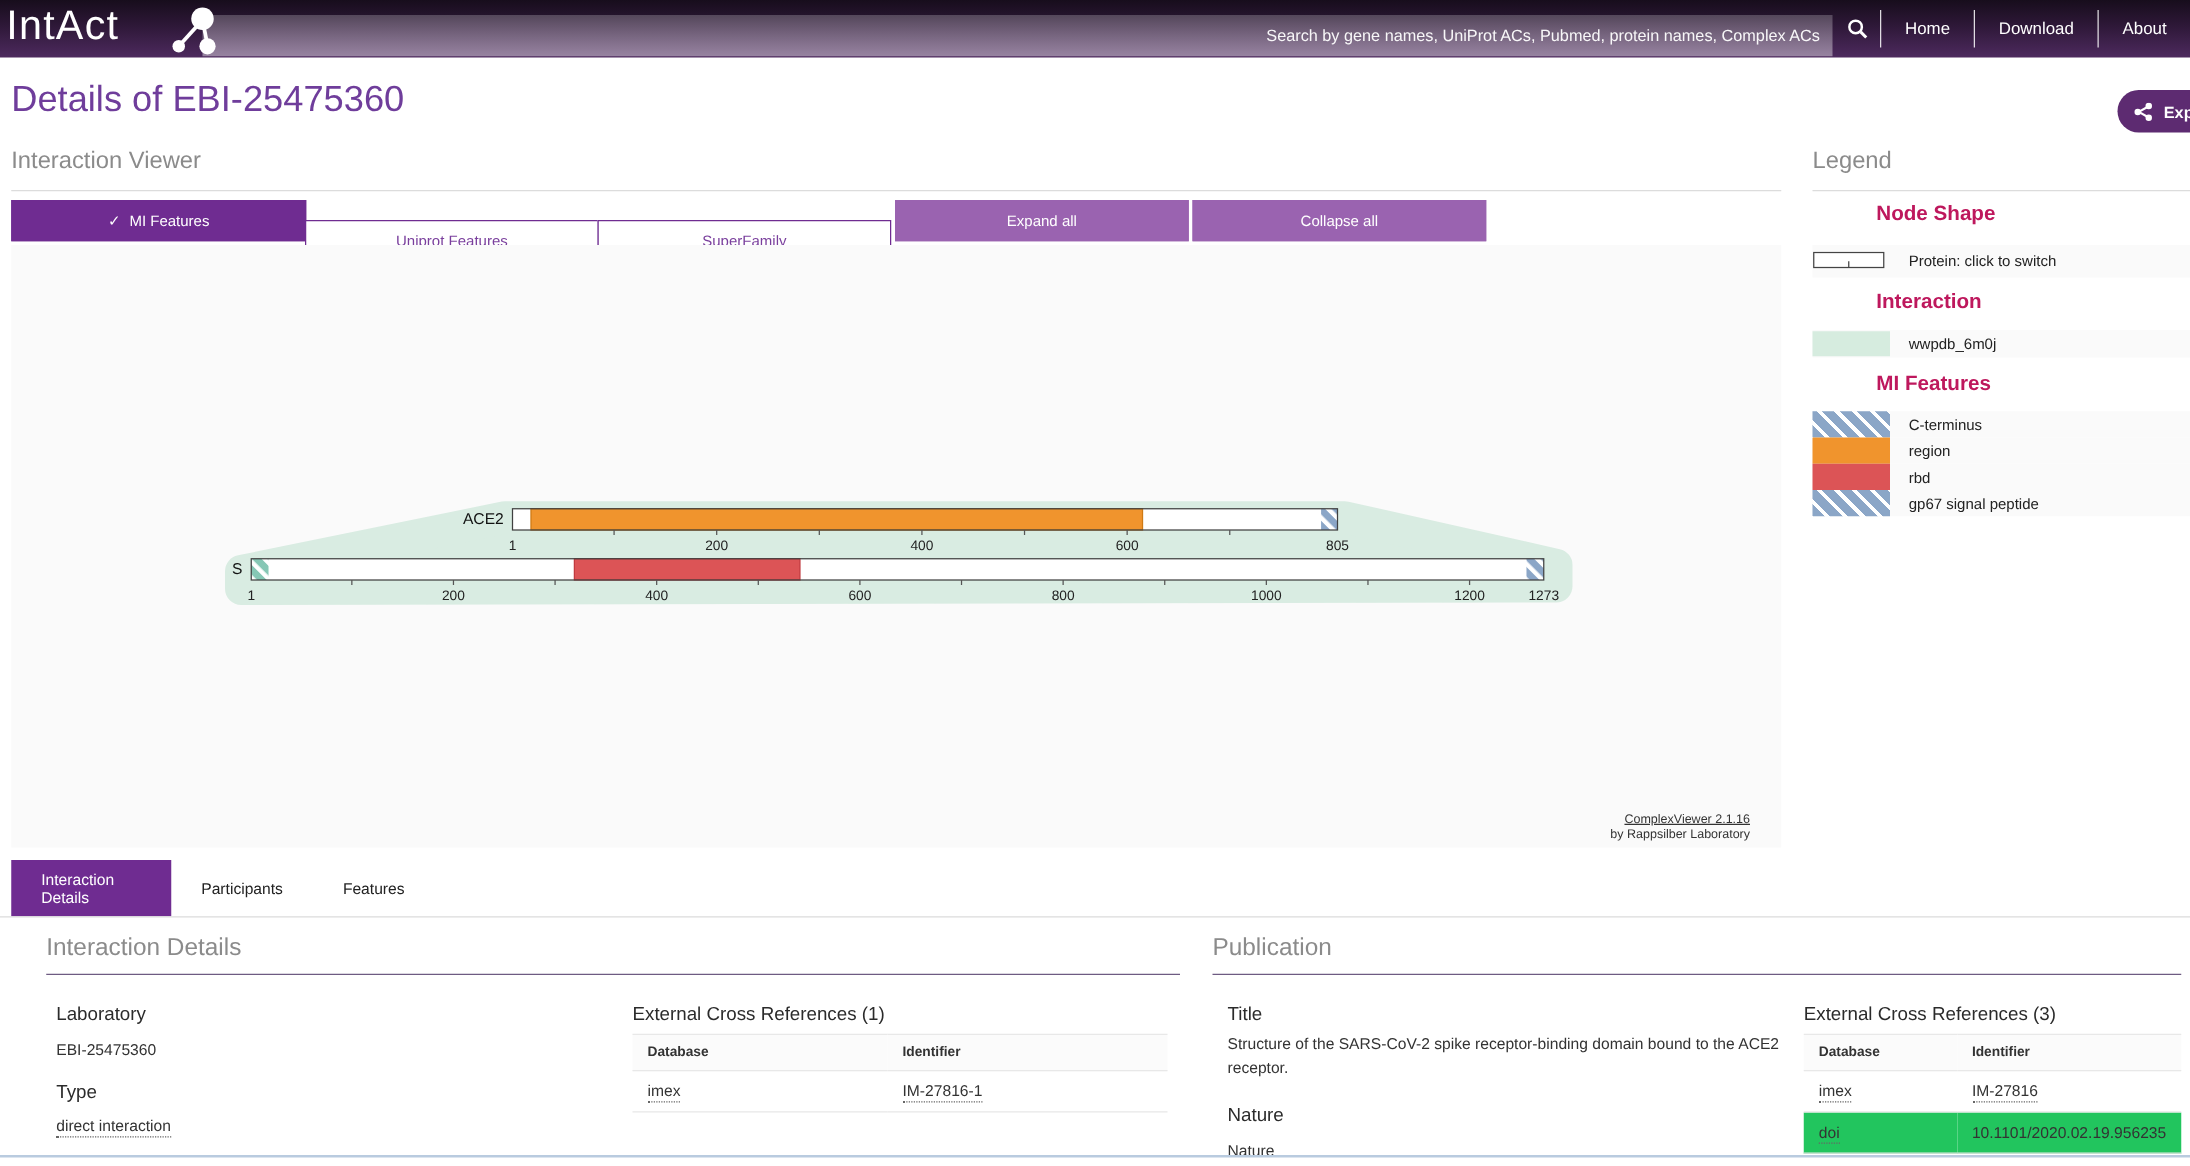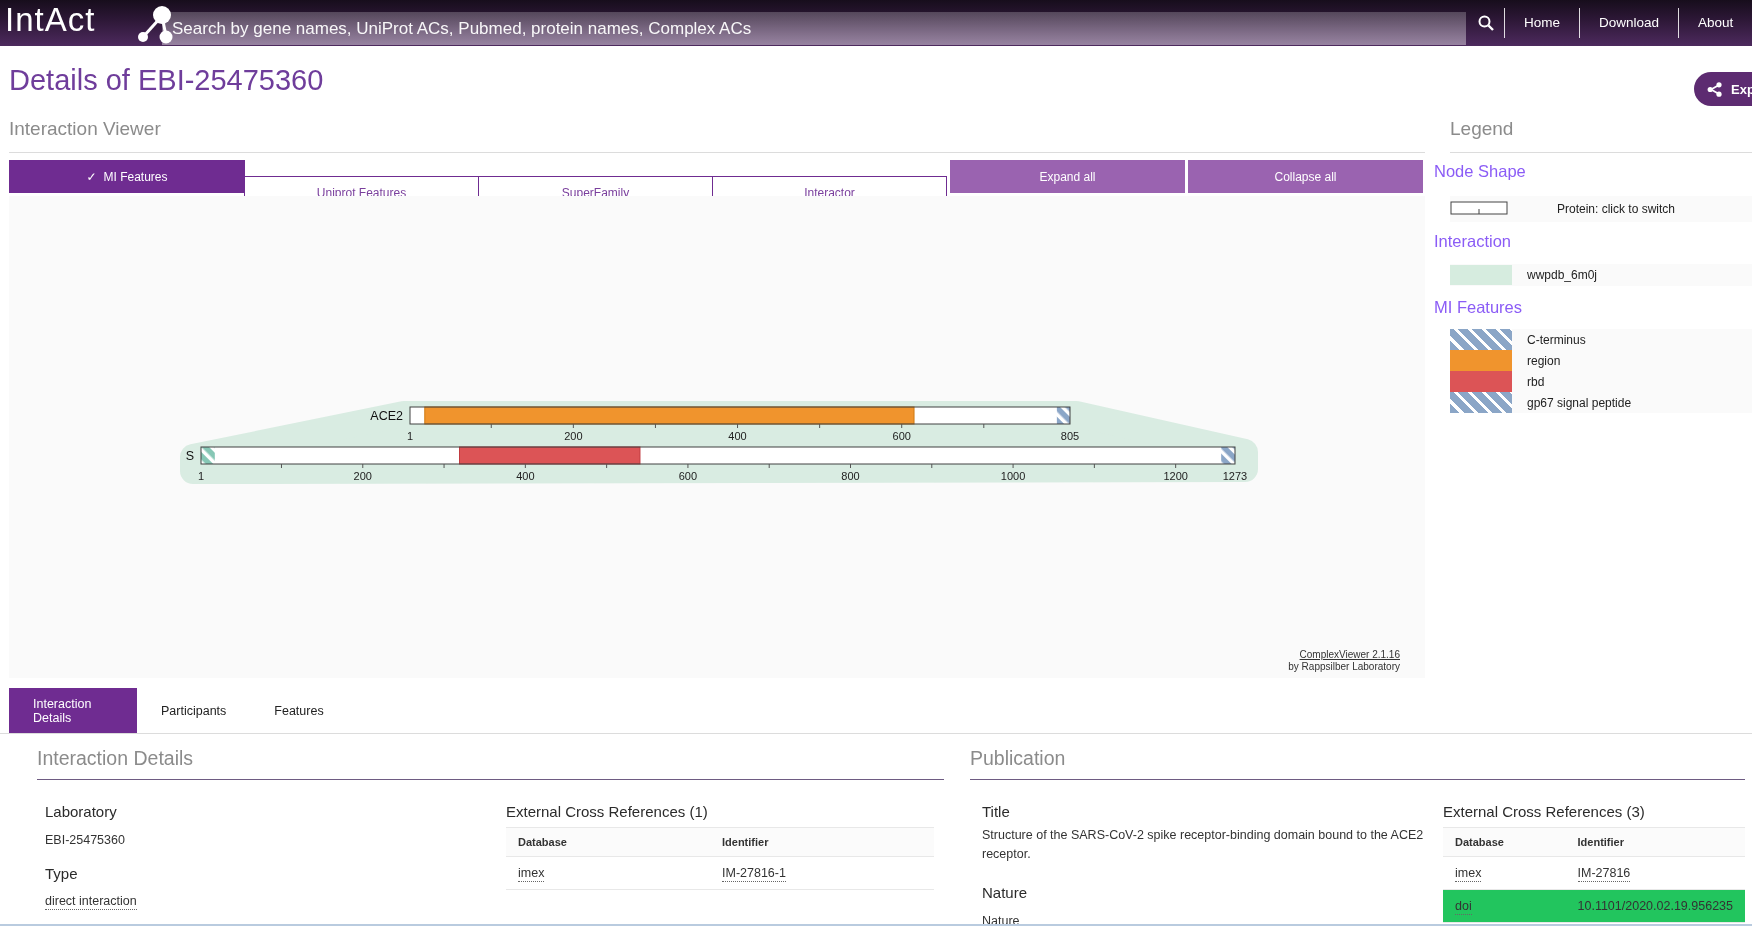--- a/index.html
+++ b/index.html
@@ -5,21 +5,21 @@
   html,body{margin:0;padding:0;}
   body{width:1752px;height:933px;overflow:hidden;position:relative;background:#fff;
        font-family:"Liberation Sans", sans-serif;color:#222;}
   
   .header{position:absolute;left:0;top:0;width:1752px;height:46px;
           background:linear-gradient(180deg,#170d1c 0%,#2e1838 45%,#4d2a5e 100%);}
   .logo{position:absolute;left:5px;top:1px;color:#fff;font-size:33px;letter-spacing:1px;}
   .logo-icon{position:absolute;left:133px;top:4px;}
   .search-input{position:absolute;left:162px;top:12px;width:1284px;height:33px;border:0;
           background:linear-gradient(180deg,rgba(255,255,255,.22),rgba(255,255,255,.42));
-          color:#fff;font-size:17px;padding:0 10px;font-family:"Liberation Sans",sans-serif;outline:none;}
+          color:#fff;font-size:13px;padding:0 10px;font-family:"Liberation Sans",sans-serif;outline:none;text-align:right;}
   .search-input::placeholder{color:#fff;opacity:.95;}
   .search-btn{position:absolute;left:1468px;top:8px;width:36px;height:30px;background:transparent;
           border:0;display:flex;align-items:center;justify-content:center;cursor:pointer;}
   .nav{position:absolute;left:1504px;top:8px;height:30px;display:flex;}
   .nav-item{color:#fff;font-size:13.5px;line-height:30px;padding:0 19px;border-left:1px solid rgba(255,255,255,.85);
           white-space:nowrap;cursor:pointer;}
   
   .page-title{position:absolute;left:9px;top:64px;font-size:29px;color:#6f3d9b;}
   .export-btn{position:absolute;left:1694px;top:72px;height:34px;width:130px;border:0;border-radius:17px;
           background:#5d2b71;color:#fff;font-size:13px;font-weight:bold;display:flex;align-items:center;
@@ -35,21 +35,21 @@
         cursor:pointer;box-sizing:border-box;border:1px solid #6f2c91;}
   .vbtn.active{background:#6f2c91;color:#fff;border-color:#6f2c91;width:236px;}
   .vbtn.outline{background:#fff;color:#7a3f9d;width:235px;margin-left:-1px;margin-top:16px;}
   .vbtn.filled{background:#9a63b0;color:#fff;border-color:#9a63b0;width:235px;}
   .gap{width:3px;}
   .check{font-size:12px;}
   
   .viewer-canvas{position:absolute;left:9px;top:196px;width:1416px;height:482px;background:#fafafa;}
   
   .legend-title{position:absolute;left:1450px;top:118px;}
-  .legend-sub{position:absolute;left:1434px;font-size:16.5px;color:#8b5cf6;}
+  .legend-sub{position:absolute;left:1501px;font-size:16.5px;color:#be185d;font-weight:bold;}
   .legend-items{position:absolute;left:1450px;width:302px;}
   .legend-row{display:flex;align-items:center;background:#fafafa;}
   .legend-row .sw{width:62px;flex:0 0 62px;}
   .legend-row .lbl{font-size:12px;color:#222;padding-left:15px;}
   .sw-mint{background:#d6ecdf;height:20px;}
   .sw-orange{background:#f0942d;height:21px;}
   .sw-red{background:#dc5456;height:21px;}
   .sw-stripes-blue{height:21px;background:repeating-linear-gradient(45deg,#8ba6c7 0 7px,#ffffff 7px 10px);}
   .sw-protein{height:22px;display:flex;align-items:center;}
   
@@ -119,23 +119,20 @@
 <div class="btn-row">
   <div class="vbtn active">
     <span class="check">✓</span>
     <span>MI Features</span>
   </div>
   <div class="vbtn outline">
     <span>Uniprot Features</span>
   </div>
   <div class="vbtn outline">
     <span>SuperFamily</span>
-  </div>
-  <div class="vbtn outline">
-    <span>Interactor</span>
   </div>
   <div class="gap"></div>
   <div class="vbtn filled">
     <span>Expand all</span>
   </div>
   <div class="gap"></div>
   <div class="vbtn filled">
     <span>Collapse all</span>
   </div>
 </div>
@@ -201,21 +198,21 @@
         <text x="185" y="263.5" font-size="12.5" fill="#111" text-anchor="end" font-family="Liberation Sans, sans-serif">S</text>
       </g>
       <text x="1391" y="462" font-size="10" fill="#333" text-anchor="end" text-decoration="underline" font-family="Liberation Sans, sans-serif">ComplexViewer 2.1.16</text>
       <text x="1391" y="474" font-size="10" fill="#333" text-anchor="end" font-family="Liberation Sans, sans-serif">by Rappsilber Laboratory</text>
     </svg>
 </div>
 
 <div class="muted-h legend-title">Legend</div>
 <div class="legend-sub" style="top:162px">Node Shape</div>
 <div class="legend-items" id="legend-node-shape" style="top:196px">
-    <div class="legend-row" style="height: 26px; gap: 30px;">
+    <div class="legend-row" style="height: 26px;">
       <div class="sw sw-protein">
         <svg width="58" height="16">
           <rect x="1" y="1" width="56" height="12" fill="#fff" stroke="#444"></rect>
           <line x1="29" y1="8" x2="29" y2="13" stroke="#444"></line>
         </svg>
       </div>
       <div class="lbl">Protein: click to switch</div>
     </div>
   </div>
 <div class="legend-sub" style="top:232px">Interaction</div>

